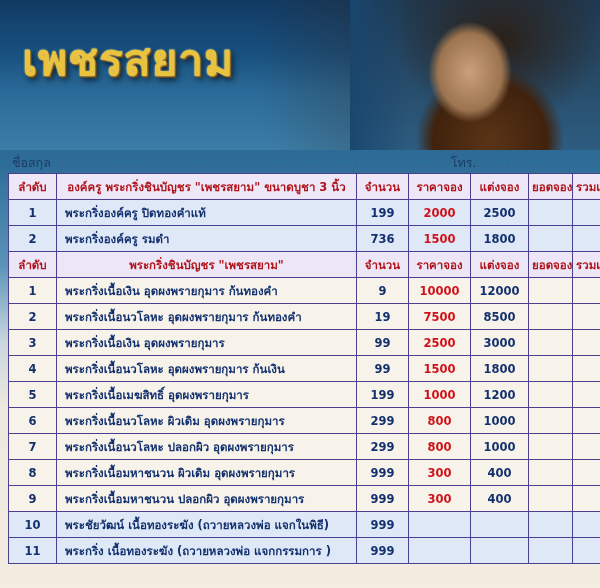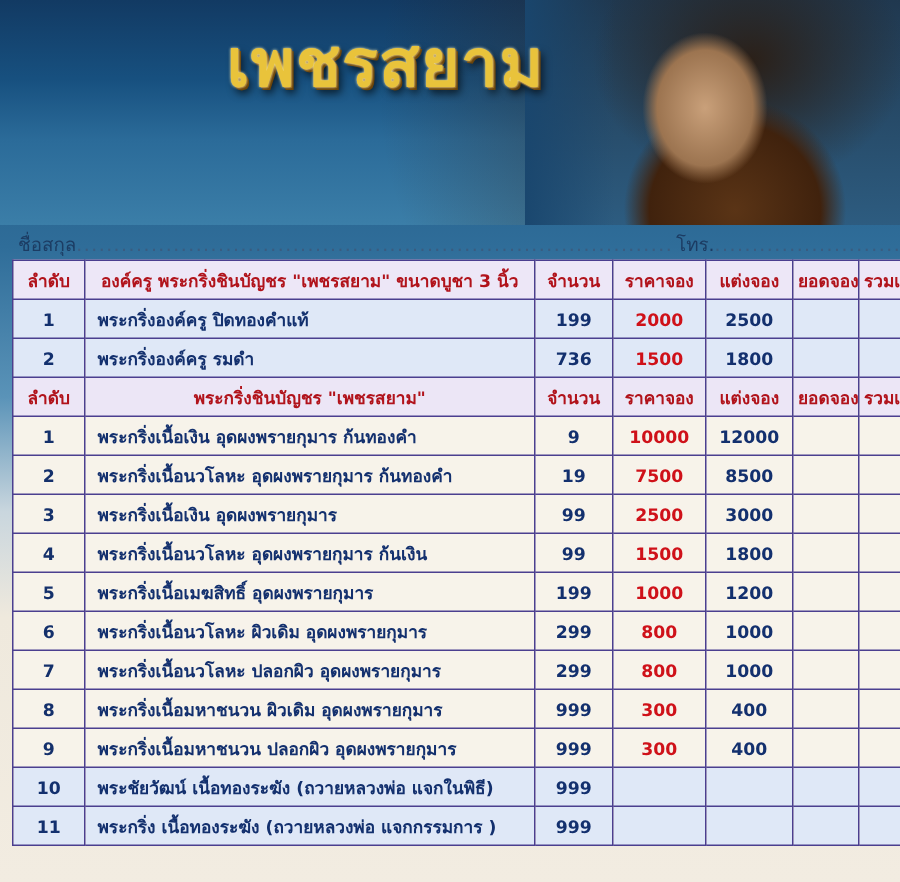--- a/index.html
+++ b/index.html
@@ -27,31 +27,30 @@
       radial-gradient(ellipse 58px 70px at 120px 72px, #c9a07a 0%, #9c7450 55%, rgba(80,55,35,0) 72%),
       radial-gradient(ellipse 95px 95px at 140px 140px, #5a3416 0%, #40220d 60%, rgba(40,25,12,0) 78%),
       radial-gradient(ellipse 150px 120px at 150px 40px, #2b2018 0%, rgba(25,20,16,0) 70%),
       linear-gradient(180deg,#20384f 0%,#2d5c80 100%);
   }
   .monk:after{
     content:"";position:absolute;left:0;top:0;width:60px;height:150px;
     background:linear-gradient(90deg,rgba(25,70,110,.95),rgba(25,70,110,0));
   }
   .title-main{
-    position:absolute;left:22px;top:6px;width:470px;
+    position:absolute;left:22px;top:24px;width:470px;
     font-family:"DejaVu Sans","Liberation Sans",sans-serif;
     font-size:44px;font-weight:bold;letter-spacing:1px;
     color:#e9c33b;
     text-shadow:
       0 0 2px #fff7c0,
       1px 1px 0 #8a5a10,
       2px 2px 0 #6b4309,
       3px 4px 6px rgba(0,0,0,.75);
     white-space:nowrap;
-    text-align:center;
   }
   .title-sub{
     position:absolute;left:118px;top:62px;width:400px;
     font-size:19px;font-weight:bold;color:#fff8e6;
     text-shadow:1px 1px 2px #063a5e, 0 0 6px rgba(0,0,0,.6);
     white-space:nowrap;
   }
   .title-sub2{
     position:absolute;left:14px;top:104px;width:420px;
     font-size:19px;font-weight:bold;color:#ffb9a8;

